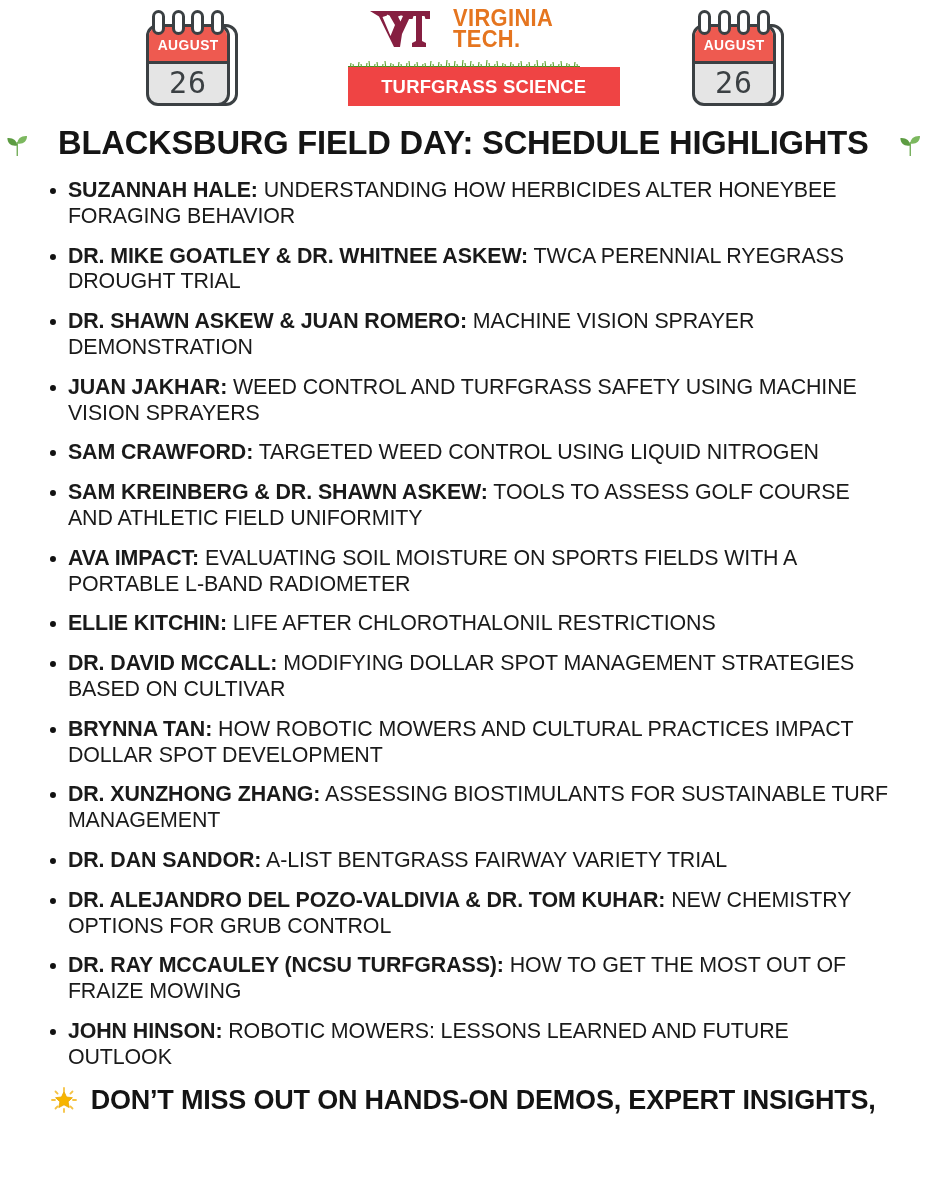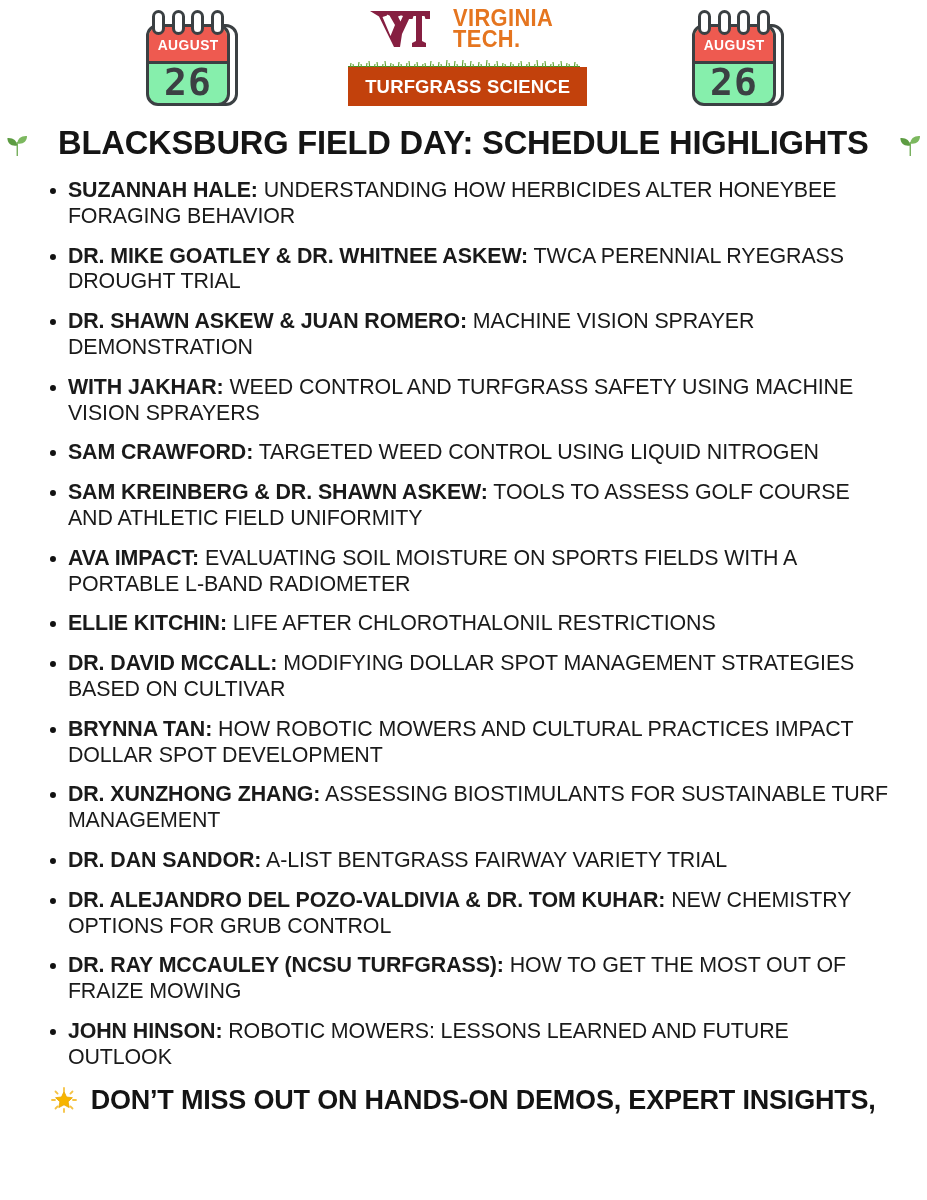--- a/index.html
+++ b/index.html
@@ -54,21 +54,21 @@
     box-sizing: border-box;
   }
   .cal-body {
     position: absolute;
     left: 2px;
     top: 16px;
     width: 84px;
     height: 82px;
     border: 3px solid #3b4043;
     border-radius: 12px;
-    background: #86efac;
+    background: #e5e5e5;
     box-sizing: border-box;
     overflow: hidden;
   }
   .cal-head {
     position: absolute;
     left: 0;
     top: 0;
     right: 0;
     height: 34px;
     background: #ee5a50;
@@ -86,22 +86,22 @@
     transform: scaleX(0.92);
   }
   .cal-day {
     position: absolute;
     left: 0; right: 0;
     top: 34px; bottom: 0;
     display: flex;
     align-items: center;
     justify-content: center;
     font-family: "DejaVu Sans Mono", monospace;
-    font-weight: 700;
-    font-size: 38px;
+    font-weight: 400;
+    font-size: 30px;
     color: #3b4043;
     letter-spacing: 1px;
   }
   .cal-rings {
     position: absolute;
     left: 8px;
     top: 2px;
     width: 72px;
     height: 26px;
     display: flex;
@@ -155,23 +155,23 @@
   .turf-grass {
     position: absolute;
     top: 0; left: 0;
     width: 232px;
     height: 12px;
     display: block;
   }
   .turf-bar {
     position: absolute;
     top: 9px; left: 0;
-    width: 239px;
+    width: 272px;
     height: 39px;
-    background: #c2410c;
+    background: #ef4444;
     display: flex;
     align-items: center;
     justify-content: center;
   }
   .turf-bar span {
     font-family: "Liberation Sans Narrow", "Liberation Sans", sans-serif;
     font-weight: 700;
     font-size: 19px;
     color: #ffffff;
     letter-spacing: 0.2px;
@@ -400,21 +400,21 @@
         <path d="M13.3 14.5 C13.3 9.5 17.5 6.5 23 7 C23 12.5 19 15.5 13.3 14.5 Z" fill="#7cb85f"></path>
         <path d="M13.1 16.5 C13.1 11.5 8.9 8.5 3.4 9 C3.4 14.5 7.4 17.5 13.1 16.5 Z" fill="#5d9c42"></path>
       </svg>
     </span>
   </div>
 
   <ul class="schedule" id="schedule-list">
       <li class="sched-item"><span class="sched-speaker">SUZANNAH HALE:</span><span class="sched-topic"> UNDERSTANDING HOW HERBICIDES ALTER HONEYBEE FORAGING BEHAVIOR</span></li>
       <li class="sched-item"><span class="sched-speaker">DR. MIKE GOATLEY &amp; DR. WHITNEE ASKEW:</span><span class="sched-topic"> TWCA PERENNIAL RYEGRASS DROUGHT TRIAL</span></li>
       <li class="sched-item"><span class="sched-speaker">DR. SHAWN ASKEW &amp; JUAN ROMERO:</span><span class="sched-topic"> MACHINE VISION SPRAYER DEMONSTRATION</span></li>
-      <li class="sched-item"><span class="sched-speaker">WITH JAKHAR:</span><span class="sched-topic"> WEED CONTROL AND TURFGRASS SAFETY USING MACHINE VISION SPRAYERS</span></li>
+      <li class="sched-item"><span class="sched-speaker">JUAN JAKHAR:</span><span class="sched-topic"> WEED CONTROL AND TURFGRASS SAFETY USING MACHINE VISION SPRAYERS</span></li>
       <li class="sched-item"><span class="sched-speaker">SAM CRAWFORD:</span><span class="sched-topic"> TARGETED WEED CONTROL USING LIQUID NITROGEN</span></li>
       <li class="sched-item"><span class="sched-speaker">SAM KREINBERG &amp; DR. SHAWN ASKEW:</span><span class="sched-topic"> TOOLS TO ASSESS GOLF COURSE AND ATHLETIC FIELD UNIFORMITY</span></li>
       <li class="sched-item"><span class="sched-speaker">AVA IMPACT:</span><span class="sched-topic"> EVALUATING SOIL MOISTURE ON SPORTS FIELDS WITH A PORTABLE L-BAND RADIOMETER</span></li>
       <li class="sched-item"><span class="sched-speaker">ELLIE KITCHIN:</span><span class="sched-topic"> LIFE AFTER CHLOROTHALONIL RESTRICTIONS</span></li>
       <li class="sched-item"><span class="sched-speaker">DR. DAVID MCCALL:</span><span class="sched-topic"> MODIFYING DOLLAR SPOT MANAGEMENT STRATEGIES BASED ON CULTIVAR</span></li>
       <li class="sched-item"><span class="sched-speaker">BRYNNA TAN:</span><span class="sched-topic"> HOW ROBOTIC MOWERS AND CULTURAL PRACTICES IMPACT DOLLAR SPOT DEVELOPMENT</span></li>
       <li class="sched-item"><span class="sched-speaker">DR. XUNZHONG ZHANG:</span><span class="sched-topic"> ASSESSING BIOSTIMULANTS FOR SUSTAINABLE TURF MANAGEMENT</span></li>
       <li class="sched-item"><span class="sched-speaker">DR. DAN SANDOR:</span><span class="sched-topic"> A-LIST BENTGRASS FAIRWAY VARIETY TRIAL</span></li>
       <li class="sched-item"><span class="sched-speaker">DR. ALEJANDRO DEL POZO-VALDIVIA &amp; DR. TOM KUHAR:</span><span class="sched-topic"> NEW CHEMISTRY OPTIONS FOR GRUB CONTROL</span></li>
       <li class="sched-item"><span class="sched-speaker">DR. RAY MCCAULEY (NCSU TURFGRASS):</span><span class="sched-topic"> HOW TO GET THE MOST OUT OF FRAIZE MOWING</span></li>

